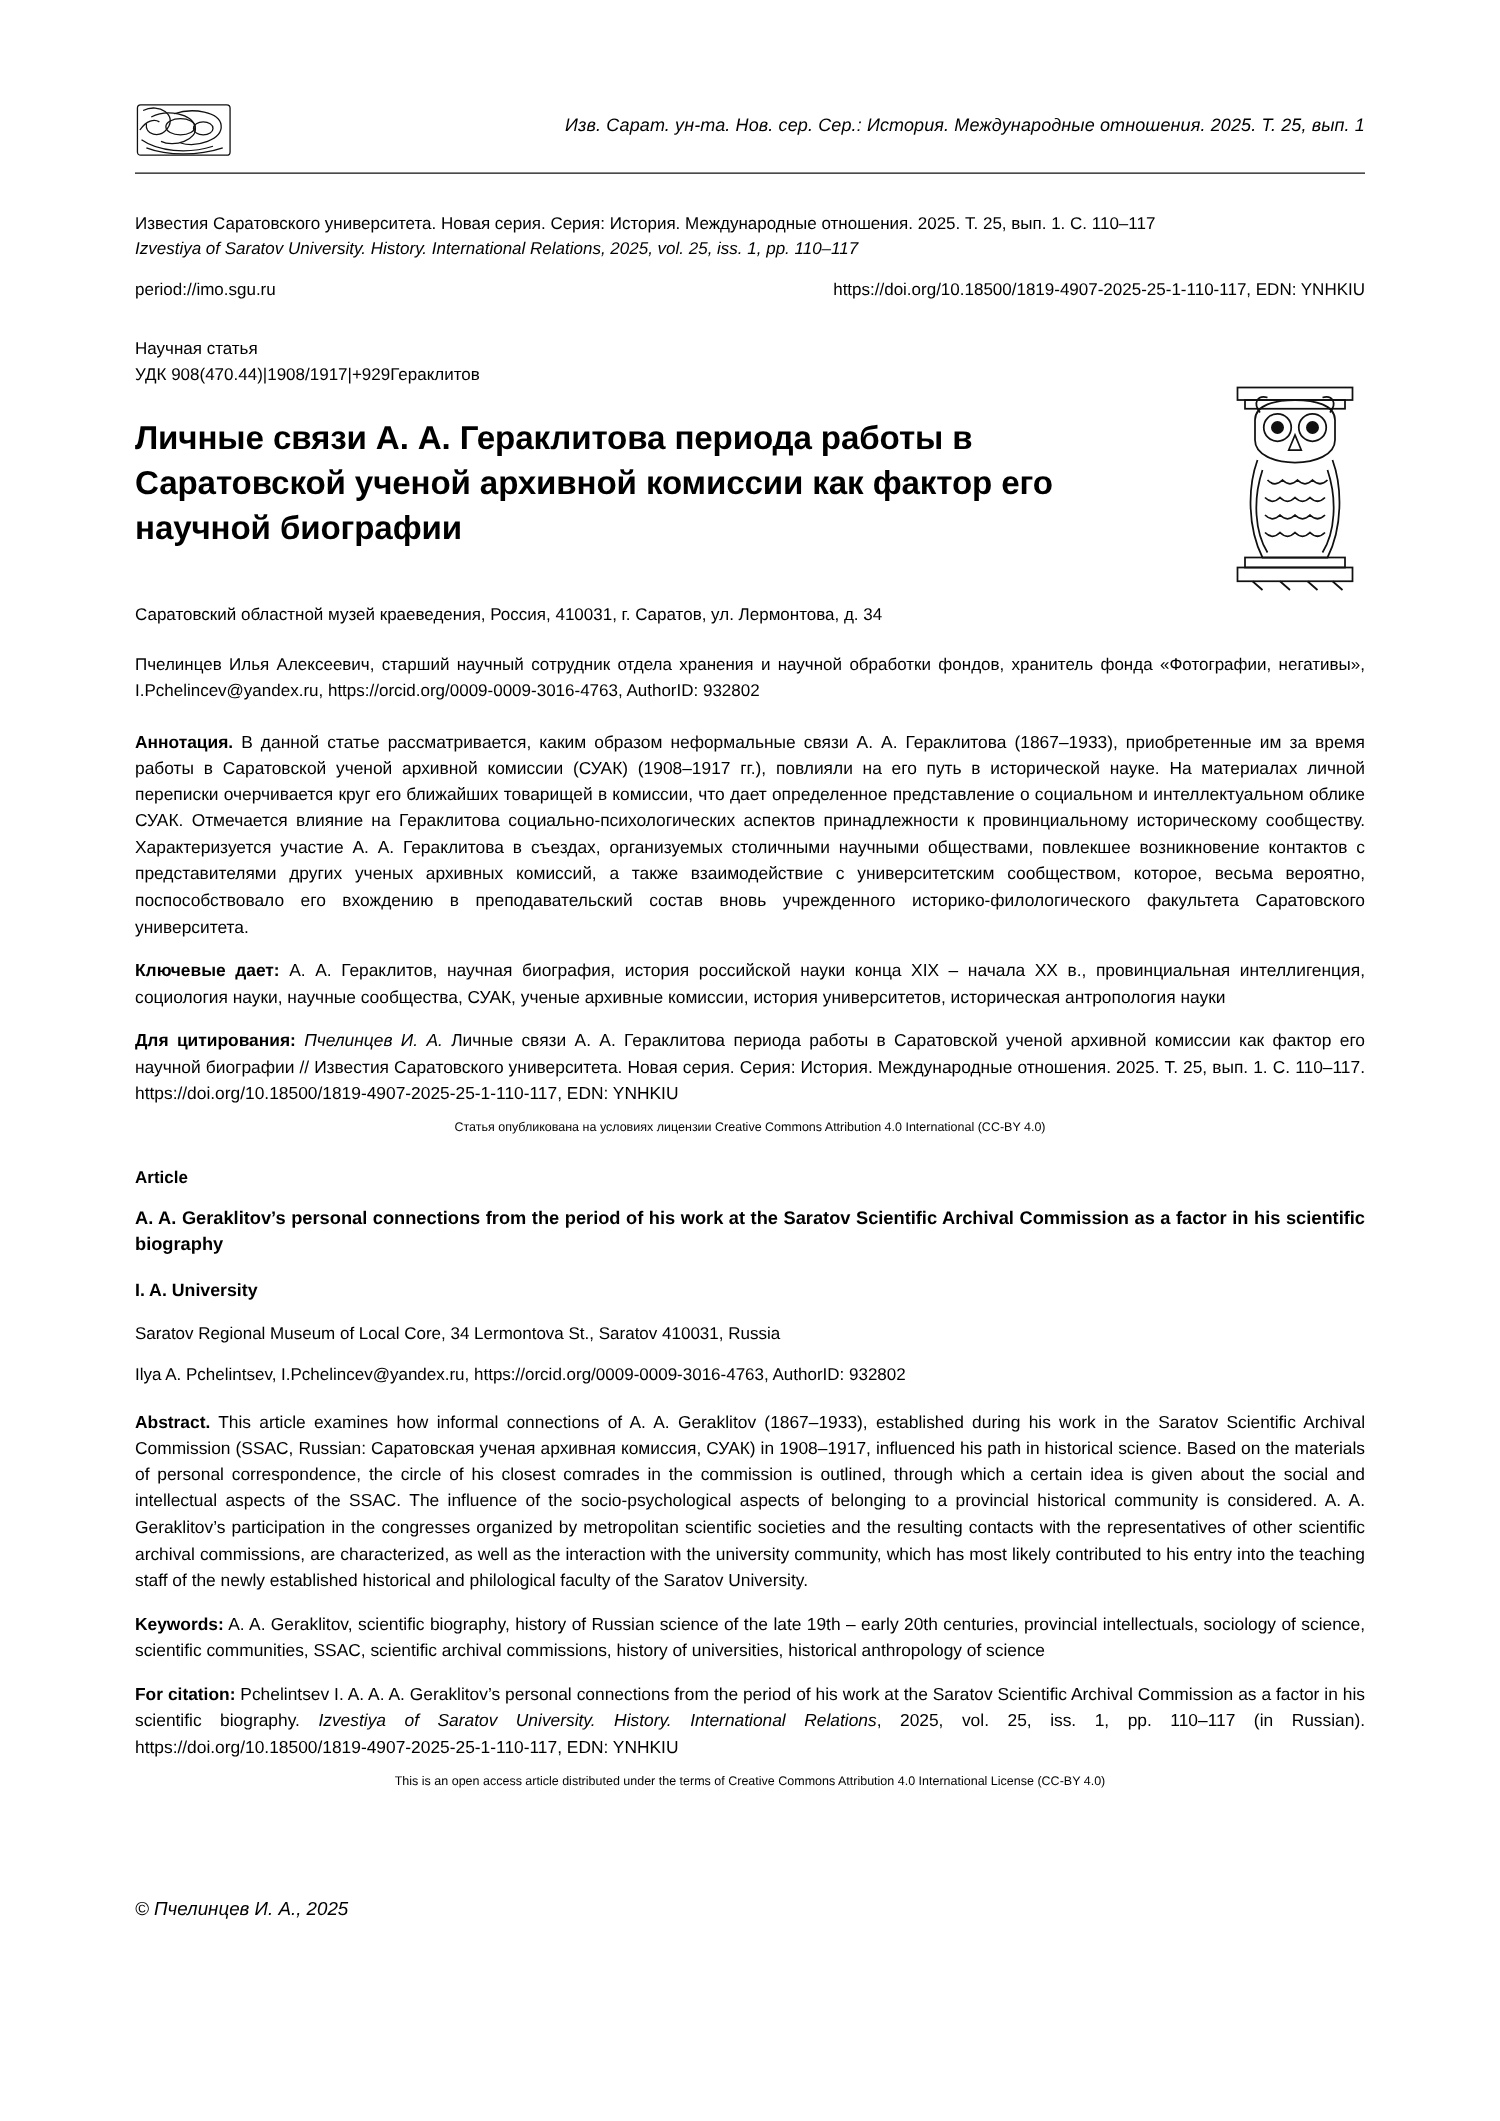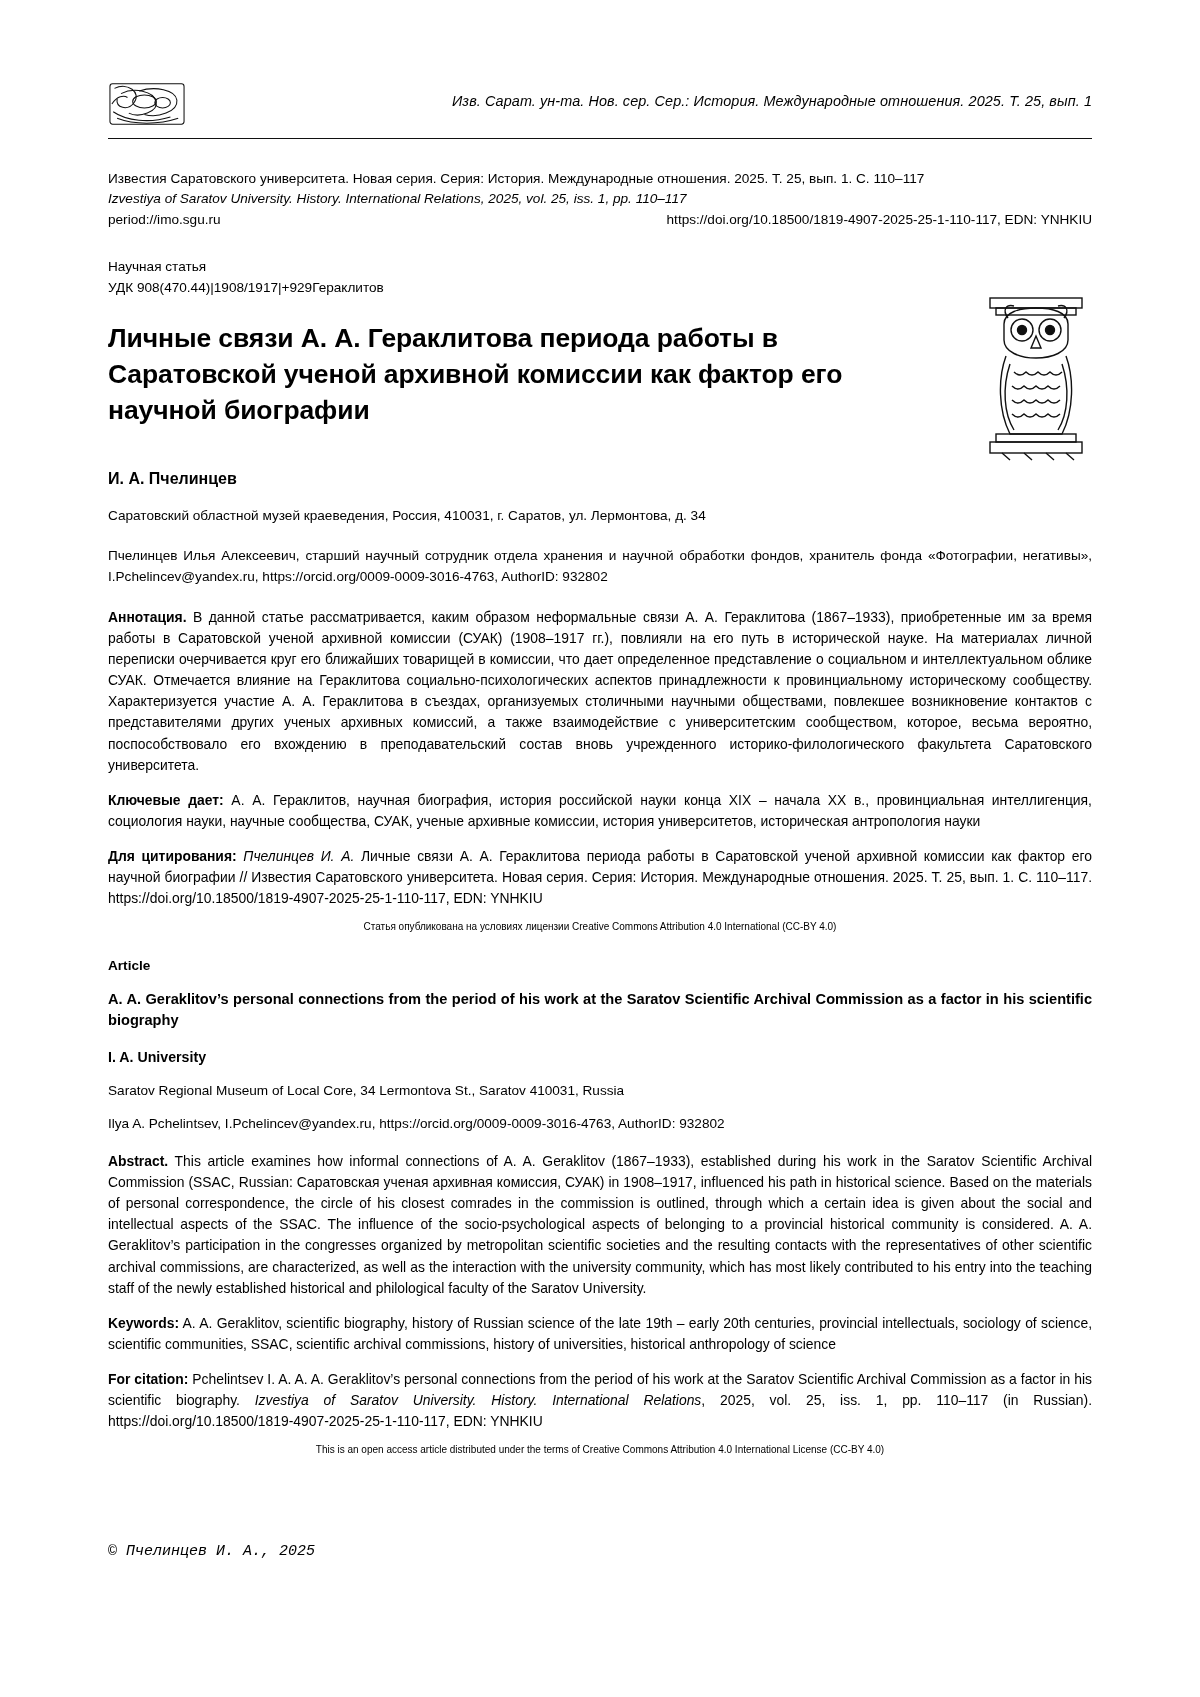--- a/index.html
+++ b/index.html
@@ -53,21 +53,21 @@
     margin-bottom: 26px;
   }
   .meta .ital { font-style: italic; }
   .meta-row {
     display: flex;
     justify-content: space-between;
     align-items: baseline;
     gap: 20px;
   }
   .meta-row .left { white-space: nowrap; }
-  .meta-row .right { white-space: nowrap; }
+  .meta-row .right { white-space: nowrap; margin-top: 12px; }
 
   
   .artinfo {
     font-size: 13.6px;
     line-height: 1.55;
     margin-bottom: 22px;
   }
 
   
   .title-wrap {
@@ -147,21 +147,20 @@
   }
   .authnote-en {
     font-size: 13.6px;
     margin: 0 0 20px 0;
   }
 
   .copyright {
     margin-top: 86px;
     font-size: 15px;
     font-style: italic;
-    font-family: Liberation Mono, monospace;
   }
 </style>
 </head>
 <body>
 
 <div class="page">
 
   <div class="runhead">
     <div class="runhead-logo">
       <svg viewBox="0 0 120 72" width="78" height="48" aria-hidden="true">
@@ -227,21 +226,20 @@
 
           <rect x="16" y="140" width="80" height="8"></rect>
           <rect x="10" y="148" width="92" height="11"></rect>
           <path d="M22 159 L 30 166 M 44 159 L 52 166 M 66 159 L 74 166 M 86 159 L 94 166"></path>
         </g>
       </svg>
     </div>
     <h1 class="title">Личные связи А. А. Гераклитова периода работы в Саратовской ученой архивной комиссии как фактор его научной биографии</h1>
   </div>
 
-  <div class="author-ru">И. А. Пчелинцев</div>
   <div class="affil">Саратовский областной музей краеведения, Россия, 410031, г. Саратов, ул. Лермонтова, д. 34</div>
   <div class="authnote">Пчелинцев Илья Алексеевич, старший научный сотрудник отдела хранения и научной обработки фондов, хранитель фонда «Фотографии, негативы», I.Pchelincev@yandex.ru, https://orcid.org/0009-0009-3016-4763, AuthorID: 932802</div>
 
   <p class="para block-gap">
     <b>Аннотация.</b><span> В данной статье рассматривается, каким образом неформальные связи А. А. Гераклитова (1867–1933), приобретенные им за время работы в Саратовской ученой архивной комиссии (СУАК) (1908–1917 гг.), повлияли на его путь в исторической науке. На материалах личной переписки очерчивается круг его ближайших товарищей в комиссии, что дает определенное представление о социальном и интеллектуальном облике СУАК. Отмечается влияние на Гераклитова социально-психологических аспектов принадлежности к провинциальному историческому сообществу. Характеризуется участие А. А. Гераклитова в съездах, организуемых столичными научными обществами, повлекшее возникновение контактов с представителями других ученых архивных комиссий, а также взаимодействие с университетским сообществом, которое, весьма вероятно, поспособствовало его вхождению в преподавательский состав вновь учрежденного историко-филологического факультета Саратовского университета.</span>
   </p>
 
   <p class="para block-gap">
     <b>Ключевые дает:</b><span> А. А. Гераклитов, научная биография, история российской науки конца XIX – начала XX в., провинциальная интеллигенция, социология науки, научные сообщества, СУАК, ученые архивные комиссии, история университетов, историческая антропология науки</span>
   </p>

